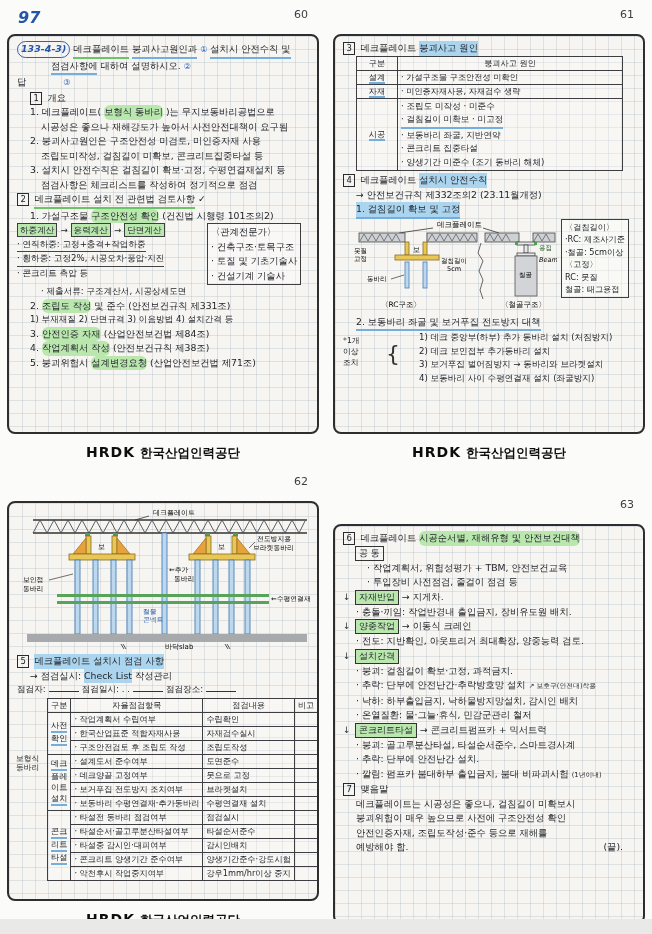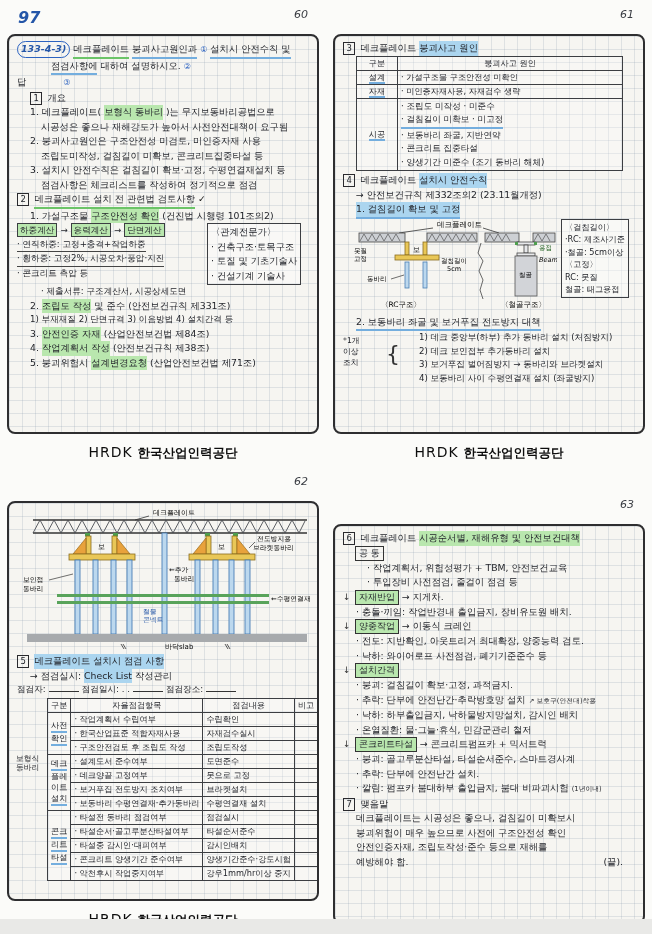--- a/index.html
+++ b/index.html
@@ -1,34 +1,34 @@
 <!DOCTYPE html>
 <html><head>
 <meta charset="utf-8">
 <style>
   html,body{margin:0;padding:0;}
   body{background:#e9e9e7;font-family:"DejaVu Sans",sans-serif;}
   .canvas{position:relative;width:652px;height:919px;background:#fbfbf9;overflow:hidden;color:#23252b;}
   .quad{position:absolute;width:322px;height:467px;}
   #q60{left:2px;top:0;} #q61{left:328px;top:0;} #q62{left:2px;top:467px;} #q63{left:328px;top:490px;}
-  .pageno{position:absolute;top:8px;right:16px;font-size:11px;font-style:italic;color:#3a3d44;}
+  .pageno{position:absolute;top:8px;right:16px;font-size:11px;color:#3a3d44;}
   .corner-mark{position:absolute;top:8px;left:16px;font-size:16px;font-style:italic;font-weight:bold;color:#2456a8;}
   .sheet{position:absolute;left:5px;right:5px;top:34px;height:400px;border:2px solid #2e2e30;border-radius:8px;
          box-sizing:border-box;padding:5px 6px 4px 8px;overflow:hidden;
          background-color:#f6f5f1;
          background-image:linear-gradient(to right, rgba(125,145,165,0.20) 1px, transparent 1px),
                           linear-gradient(to bottom, rgba(125,145,165,0.20) 1px, transparent 1px);
          background-size:13px 13px;}
   .footer{position:absolute;left:0;right:0;top:442px;text-align:center;color:#0d0d0d;}
-  .hrdk{font-weight:400;font-size:14px;letter-spacing:1px;margin-right:5px;}
+  .hrdk{font-weight:700;font-size:14px;letter-spacing:1px;margin-right:5px;}
   .org{font-weight:700;font-size:12.5px;}
   .ln{display:flex;align-items:baseline;gap:3px;font-size:9.3px;line-height:14.5px;white-space:nowrap;}
   .sm .ln, .ln.sm{font-size:8.6px;line-height:13.5px;}
   .ind1{padding-left:13px;} .ind2{padding-left:24px;} .ind3{padding-left:34px;}
-  .hl-g{background:#b9e7ae;} .hl-b{background:#abd5ef;}
+  .hl-g{background:#b9e7ae;border-radius:6px;} .hl-b{background:#abd5ef;}
   .ul-g{border-bottom:2px solid #6cc468;} .ul-b{border-bottom:2px solid #74aede;}
   .ul-k{border-bottom:1px solid #444;}
   .bn{display:inline-block;border:1.2px solid #2a2a2e;padding:0 2.5px;font-size:8.5px;line-height:11px;margin-right:2px;}
   .qbadge{display:inline-block;border:1.5px solid #2b62c0;border-radius:10px;padding:0 3px;color:#2456a8;
           font-weight:bold;font-size:9.5px;font-style:italic;}
   .ann{font-size:8px;color:#2b62c0;vertical-align:super;}
   .cols60{display:flex;gap:4px;}
   .expertbox{border:1.2px solid #3c3e42;padding:1px 3px;background:rgba(255,255,255,0.35);}
   .fbox{display:inline-block;border:1px solid #3c3e42;background:#b9e7ae;padding:0 2px;font-size:8.6px;line-height:12px;}
   .farr{font-size:8.6px;}
@@ -507,23 +507,20 @@
           <span>· 충돌·끼임: 작업반경내 출입금지, 장비유도원 배치.</span>
         </div>
       <div class="ln">
           <span class="flowarrow">↓</span>
           <span class="stage g">양중작업</span>
           <span>→ 이동식 크레인</span>
         </div>
       <div class="ln ind1">
           <span>· 전도: 지반확인, 아웃트리거 최대확장, 양중능력 검토.</span>
         </div>
-      <div class="ln ind1">
-          <span>· 낙하: 와이어로프 사전점검, 폐기기준준수 등</span>
-        </div>
       <div class="ln">
           <span class="flowarrow">↓</span>
           <span class="stage g">설치간격</span>
         </div>
       <div class="ln ind1">
           <span>· 붕괴: 걸침길이 확보·고정, 과적금지.</span>
         </div>
       <div class="ln ind1">
           <span>· 추락: 단부에 안전난간·추락방호망 설치</span>
           <span class="note-sm">↗ 보호구(안전대)착용</span>

